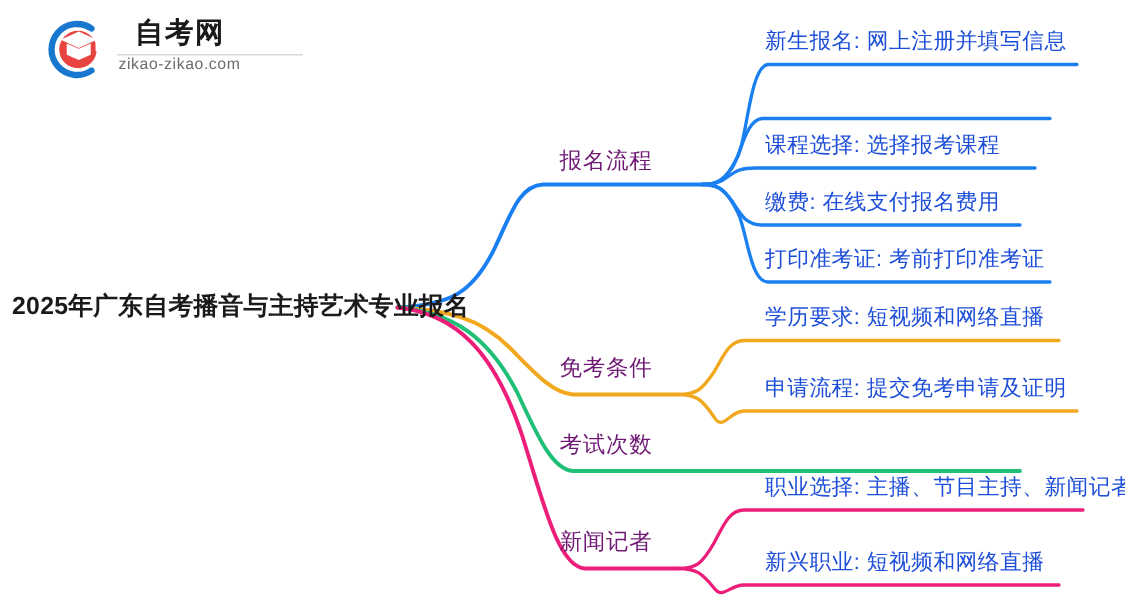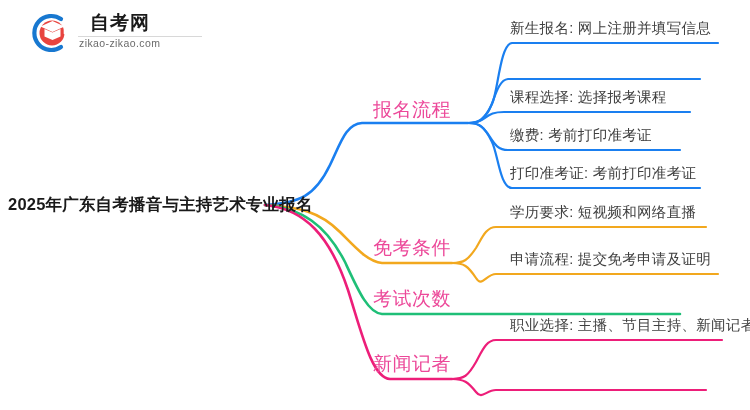--- a/index.html
+++ b/index.html
@@ -74,28 +74,28 @@
     line-height: 1;
   }
   #root-title {
     font-size: 16.5px;
     font-weight: bold;
     left: 8px;
     top: 196px;
     letter-spacing: 0.2px;
   }
   .branch-label {
-    font-size: 19px;
+    font-size: 15px;
     font-weight: normal;
-    color: #ec4899;
+    color: #701a75;
     letter-spacing: 0.5px;
   }
   .leaf-label {
     font-size: 14.5px;
-    color: #404040;
+    color: #1d4ed8;
     letter-spacing: 0.3px;
   }
 </style>
 </head>
 <body>
 
 <div id="mindmap-root">
 
   <div id="logo">
     <svg id="logo-mark" viewBox="0 0 44 42">
@@ -141,22 +141,23 @@
 
   <div class="label" id="root-title">2025年广东自考播音与主持艺术专业报名</div>
 
   <div class="label branch-label" style="left:373px; top:100px;">报名流程</div>
   <div class="label branch-label" style="left:373px; top:238px;">免考条件</div>
   <div class="label branch-label" style="left:373px; top:289px;">考试次数</div>
   <div class="label branch-label" style="left:373px; top:354px;">新闻记者</div>
 
   <div class="label leaf-label" style="left:510px; top:21px;">新生报名: 网上注册并填写信息</div>
   <div class="label leaf-label" style="left:510px; top:90px;">课程选择: 选择报考课程</div>
-  <div class="label leaf-label" style="left:510px; top:128px;">缴费: 考前打印准考证</div>
+  <div class="label leaf-label" style="left:510px; top:128px;">缴费: 在线支付报名费用</div>
   <div class="label leaf-label" style="left:510px; top:166px;">打印准考证: 考前打印准考证</div>
 
   <div class="label leaf-label" style="left:510px; top:205px;">学历要求: 短视频和网络直播</div>
   <div class="label leaf-label" style="left:510px; top:252px;">申请流程: 提交免考申请及证明</div>
 
 
   <div class="label leaf-label" style="left:510px; top:318px;">职业选择: 主播、节目主持、新闻记者</div>
+  <div class="label leaf-label" style="left:510px; top:368px;">新兴职业: 短视频和网络直播</div>
 
 </div>
 
 </body></html>

